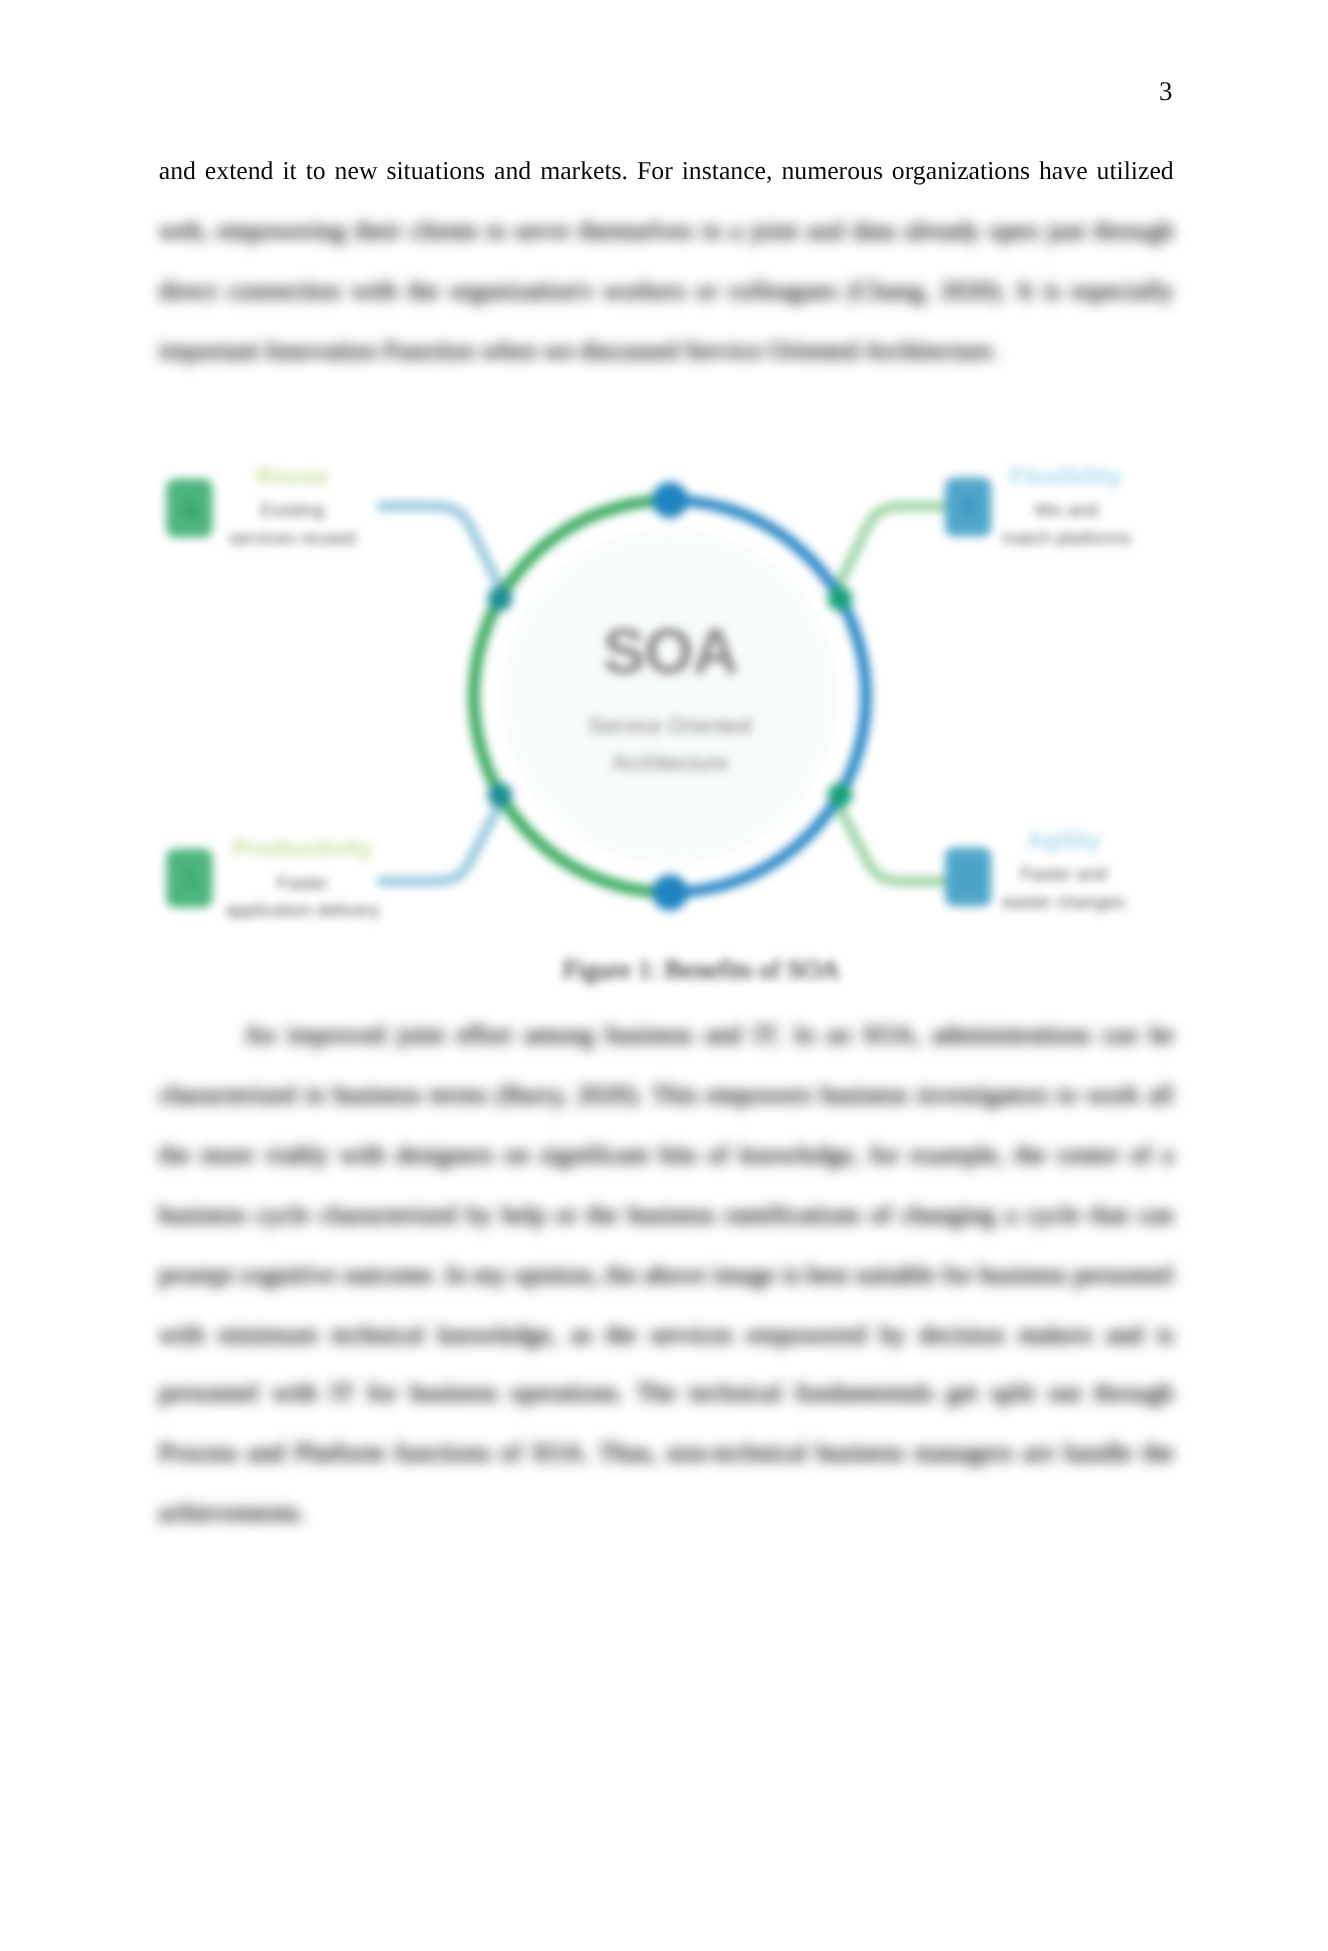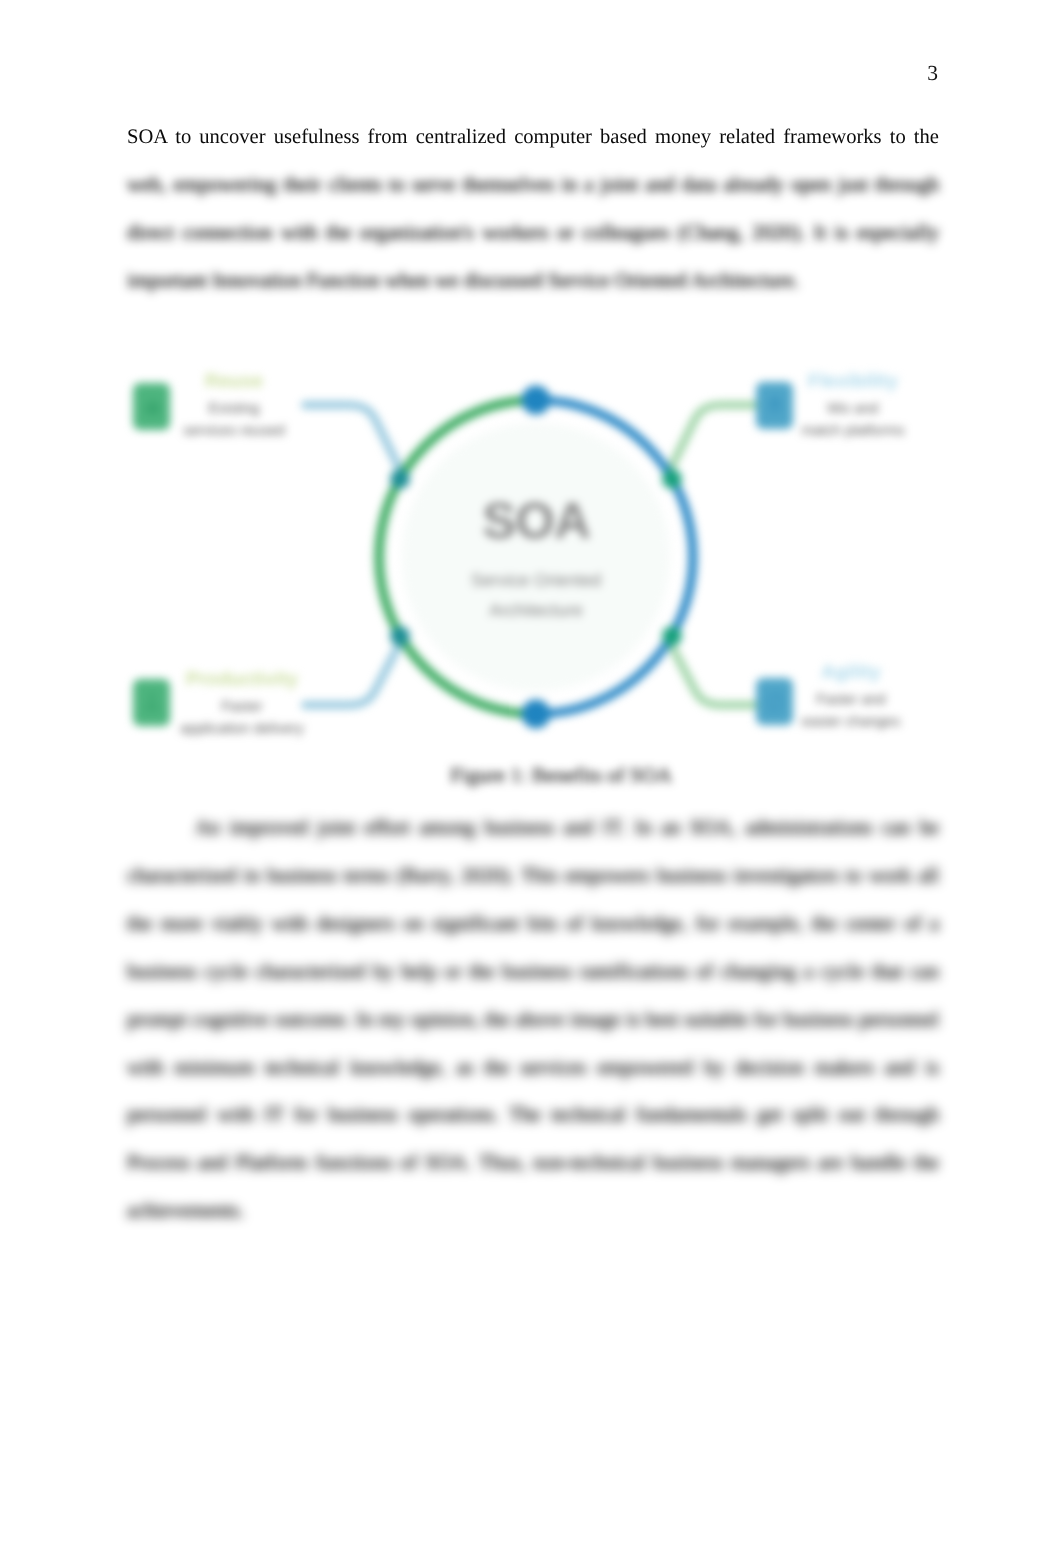--- a/index.html
+++ b/index.html
@@ -41,21 +41,21 @@
   .ct-gap{height:18px;}
 </style>
 </head>
 <body>
 
 <div class="page">
 
   <div class="pageno">3</div>
 
   <div class="para p1">
-    <span class="ln sharp">SOA to uncover usefulness from centralized computer based money related frameworks to the</span>
+    <span class="ln sharp">and extend it to new situations and markets. For instance, numerous organizations have utilized</span>
     <span class="ln soft">web, empowering their clients to serve themselves in a joint and data already open just through</span>
     <span class="ln soft">direct connection with the organization's workers or colleagues (Chang, 2020). It is especially</span>
     <span class="ln soft last">important Innovation Function when we discussed Service Oriented Architecture.</span>
   </div>
 
   <div class="para p2 soft2">
     <span class="ln indent">An improved joint effort among business and IT. In an SOA, administrations can be</span>
     <span class="ln">characterized in business terms (Barry, 2020). This empowers business investigators to work all</span>
     <span class="ln">the more viably with designers on significant bits of knowledge, for example, the center of a</span>
     <span class="ln">business cycle characterized by help or the business ramifications of changing a cycle that can</span>

